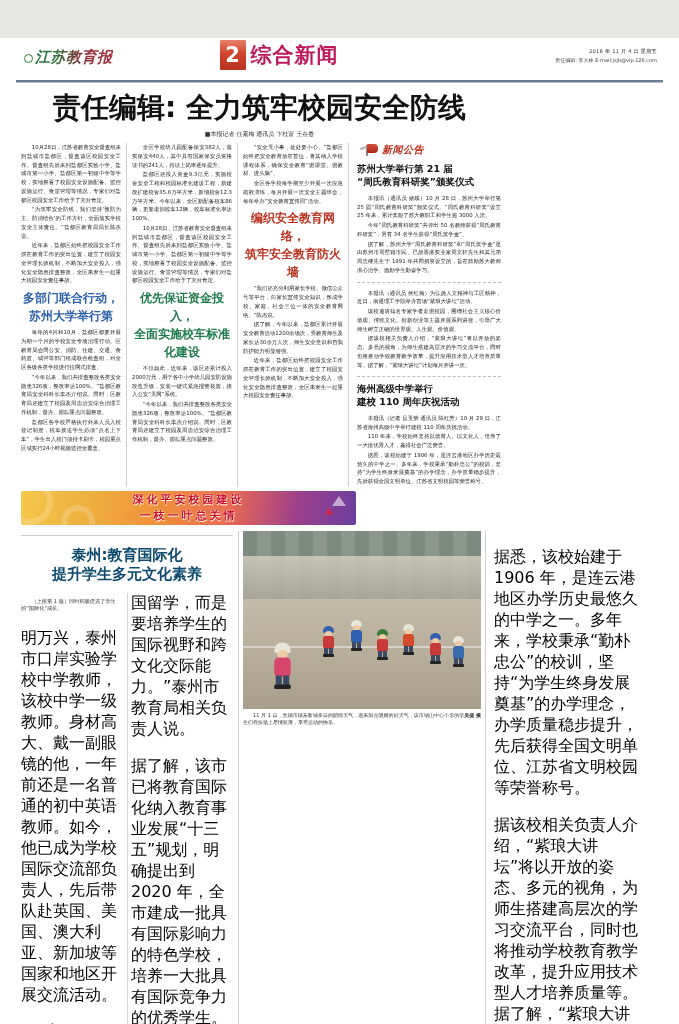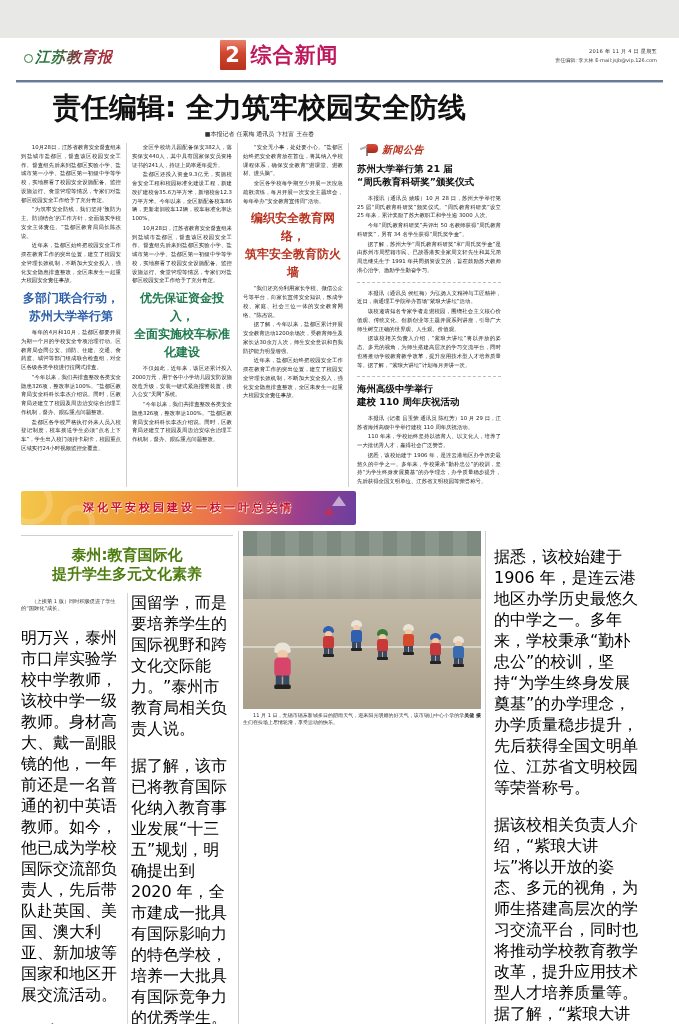--- a/index.html
+++ b/index.html
@@ -142,21 +142,21 @@
   .banner {
     margin: 4px 5px 6px 5px; height: 34px; position: relative;
     border-radius: 2px; overflow: hidden;
     background: linear-gradient(100deg,#f4c74a 0%, #f0b03f 20%, #ef8f3a 42%, #e86a52 62%, #9e3f8c 82%, #6a3fa0 100%);
   }
   .banner .ring {
     position:absolute; border-radius: 50%; border: 6px solid rgba(255,255,255,.18);
   }
   .banner-text {
     position: absolute; inset: 0;
-    display: flex; align-items: center; justify-content: center;
+    display: flex; flex-direction: column; align-items: center; justify-content: center;
     gap: 1px;
   }
   .banner-text span {
     font-size: 11px; font-weight: 800; color: #c8102e;
     text-shadow: 0 0 2px #fff, 0.5px 0.5px 0 #fff5cc;
     letter-spacing: 3px;
   }
   .banner .kite {
     position:absolute; right: 10px; top: 5px; width: 0;height:0;
     border-left: 7px solid transparent; border-right: 7px solid transparent;
@@ -165,21 +165,21 @@
   .banner .kite2 {
     position:absolute; right: 22px; top: 16px; width: 0;height:0;
     border-left: 5px solid transparent; border-right: 5px solid transparent;
     border-bottom: 8px solid rgba(220,40,60,.7);
   }
 
   
   .mid-zone { display: flex; align-items: flex-start; margin-top: 2px; }
   .mid-left { width: 222px; padding: 0 5px; }
   .mid-head {
-    font-size: 15px; font-weight: 700; color: #4d7c0f;
+    font-size: 15px; font-weight: 700; color: #0c4a6e;
     text-align: center; line-height: 1.3; margin: 10px 0 8px 0;
   }
   .mid-byline { font-size: 5.2px; color:#333; text-align: left; text-indent: 2em; margin-bottom:2px;}
   .mid-left .cols2 { column-count: 2; column-gap: 8px; column-rule: 1px solid #d5d5d5; }
 
   
   .photo-wrap { width: 246px; padding: 0 4px; }
   .photo {
     width: 100%; height: 178px; position: relative; overflow: hidden;
     background: linear-gradient(180deg,#9aa79c 0%, #8e9a90 38%, #b9b0a0 39%, #cfc6b4 100%);

